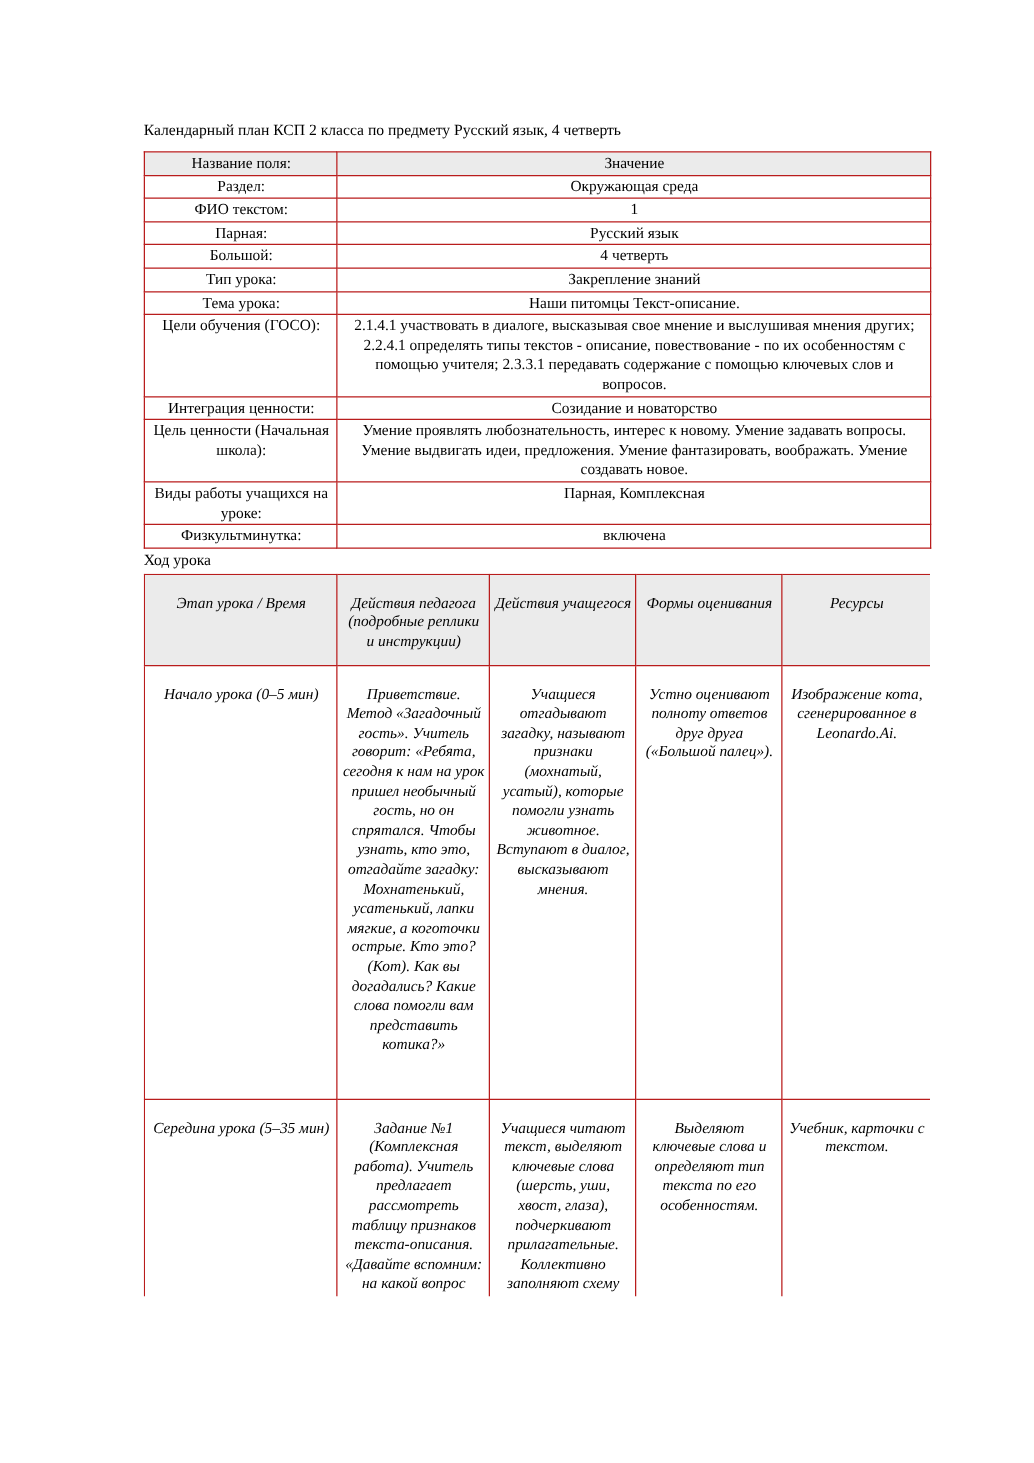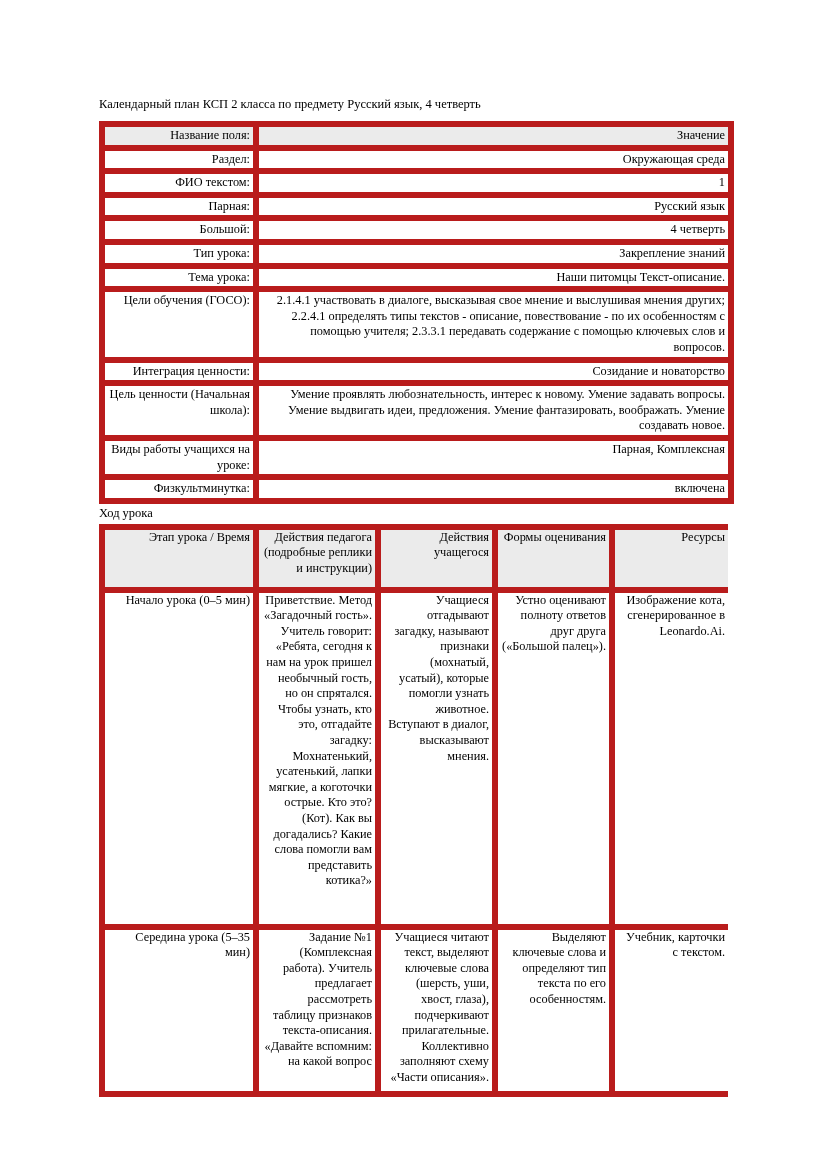--- a/index.html
+++ b/index.html
@@ -12,21 +12,21 @@
     width: 827px;
     height: 1170px;
     position: relative;
     overflow: hidden;
     font-family: "Liberation Serif", "DejaVu Serif", serif;
     color: #000000;
     -webkit-font-smoothing: antialiased;
   }
   .page {
     position: absolute;
-    left: 0;
+    left: 16px;
     top: 0;
     width: 684px;
     height: 1170px;
     background: #ffffff;
   }
   .content {
     position: absolute;
     left: 99px;
     top: 96px;
     width: 629px;
@@ -40,24 +40,24 @@
   }
   table.doc-table {
     border-collapse: collapse;
     width: 629px;
     table-layout: fixed;
     font-size: 12.3px;
     line-height: 15.6px;
   }
   table.doc-table td,
   table.doc-table th {
-    border: 6px solid #b91c1c;
+    border: 1px solid #b91c1c;
     padding: 1px 3px 1px 4px;
     vertical-align: top;
-    text-align: right;
+    text-align: center;
     font-weight: normal;
     word-wrap: break-word;
     overflow-wrap: break-word;
     hyphens: none;
   }
   table.doc-table tr.header-row > th,
   table.doc-table tr.header-row > td {
     background: #ebebeb;
   }
   
@@ -70,21 +70,21 @@
     margin: 1px 0 3px 0;
   }
 
   
   table.flow-table col.c1 { width: 154px; }
   table.flow-table col.c2 { width: 122px; }
   table.flow-table col.c3 { width: 117px; }
   table.flow-table col.c4 { width: 117px; }
   table.flow-table col.c5 { width: 119px; }
 
-  table.flow-table td { padding: 0 3px 1px 4px; }
+  table.flow-table td { padding: 15px 3px 1px 4px; font-style: italic; }
   table.flow-table tr.header-row td { height: 56px; }
 
   
   .flow-wrap {
     position: relative;
     overflow: hidden;
     height: 578px;
   }
   td.tall-a { height: 330px; }
   td.tall-b { height: 160px; }

